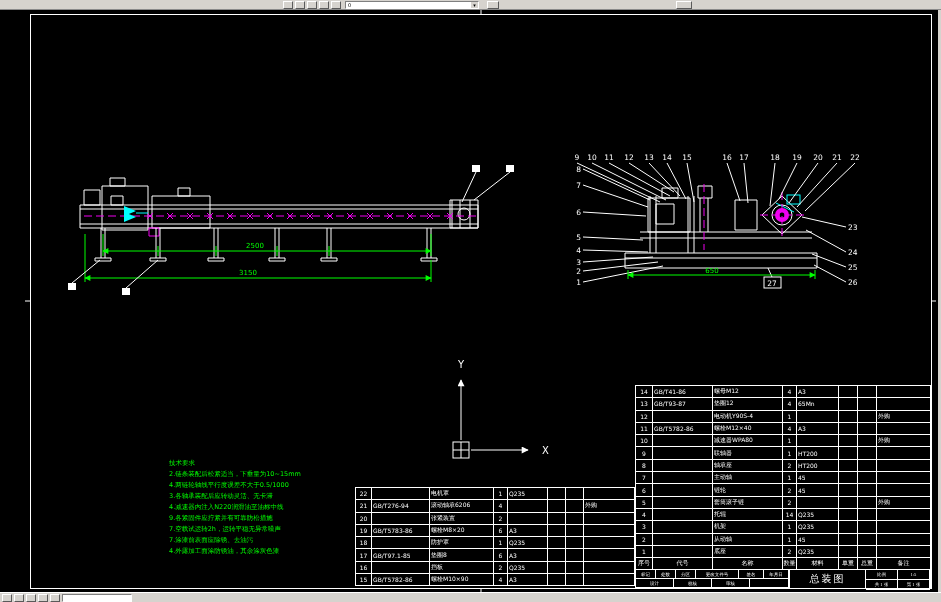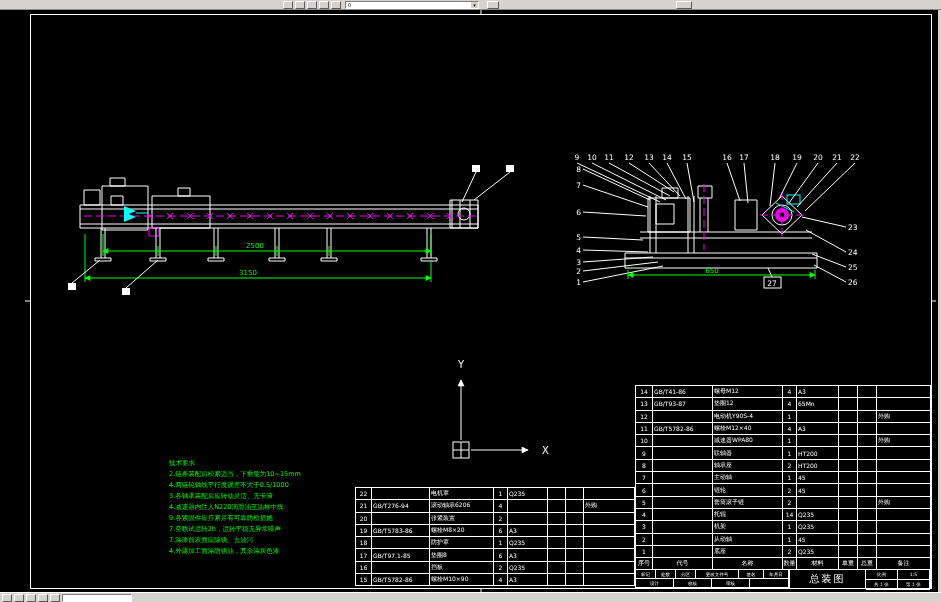--- a/index.html
+++ b/index.html
@@ -42,21 +42,21 @@
   .row { display: grid; height: 12.3px; }
   .cols-r { grid-template-columns: 17px 60px 70px 14px 42px 19px 19px 1fr; }
   .cols-l { grid-template-columns: 16px 58px 64px 14px 40px 18px 18px 1fr; }
   .cell { border-right: 1px solid #fff; border-bottom: 1px solid #fff;
           overflow: hidden; white-space: nowrap; display: flex; align-items: center;
           padding: 0 1px; }
   .cc { justify-content: center; }
 
   
   .tb { position: absolute; left: 635px; top: 569px; width: 296px; height: 20px;
-        border: 1px solid #fff; color: #fff; display: flex; z-index: 3; background:#000; }
+        border: 1px solid #fff; color: #fff; display: flex; z-index: 3; background:#000;font-family:Liberation Serif, serif; }
   .tb-left { width: 153px; display: flex; flex-direction: column; }
   .tb-r1, .tb-r2 { display: grid; height: 10px; font-size: 4.5px; }
   .tb-r1 { grid-template-columns: 20px 20px 20px 43px 25px 25px; }
   .tb-r2 { grid-template-columns: 38px 38px 38px 1fr; }
   .tb-mid { width: 78px; border-left: 1px solid #fff; border-right: 1px solid #fff;
             display: flex; align-items: center; justify-content: center;
             font-size: 10px; letter-spacing: 2px; }
   .tb-right { width: 65px; display: grid; grid-template-columns: 1fr 1fr;
               grid-auto-rows: 10px; font-size: 4.5px; }
   .tb .cell { border-bottom: 1px solid #fff; border-right: 1px solid #fff; }

